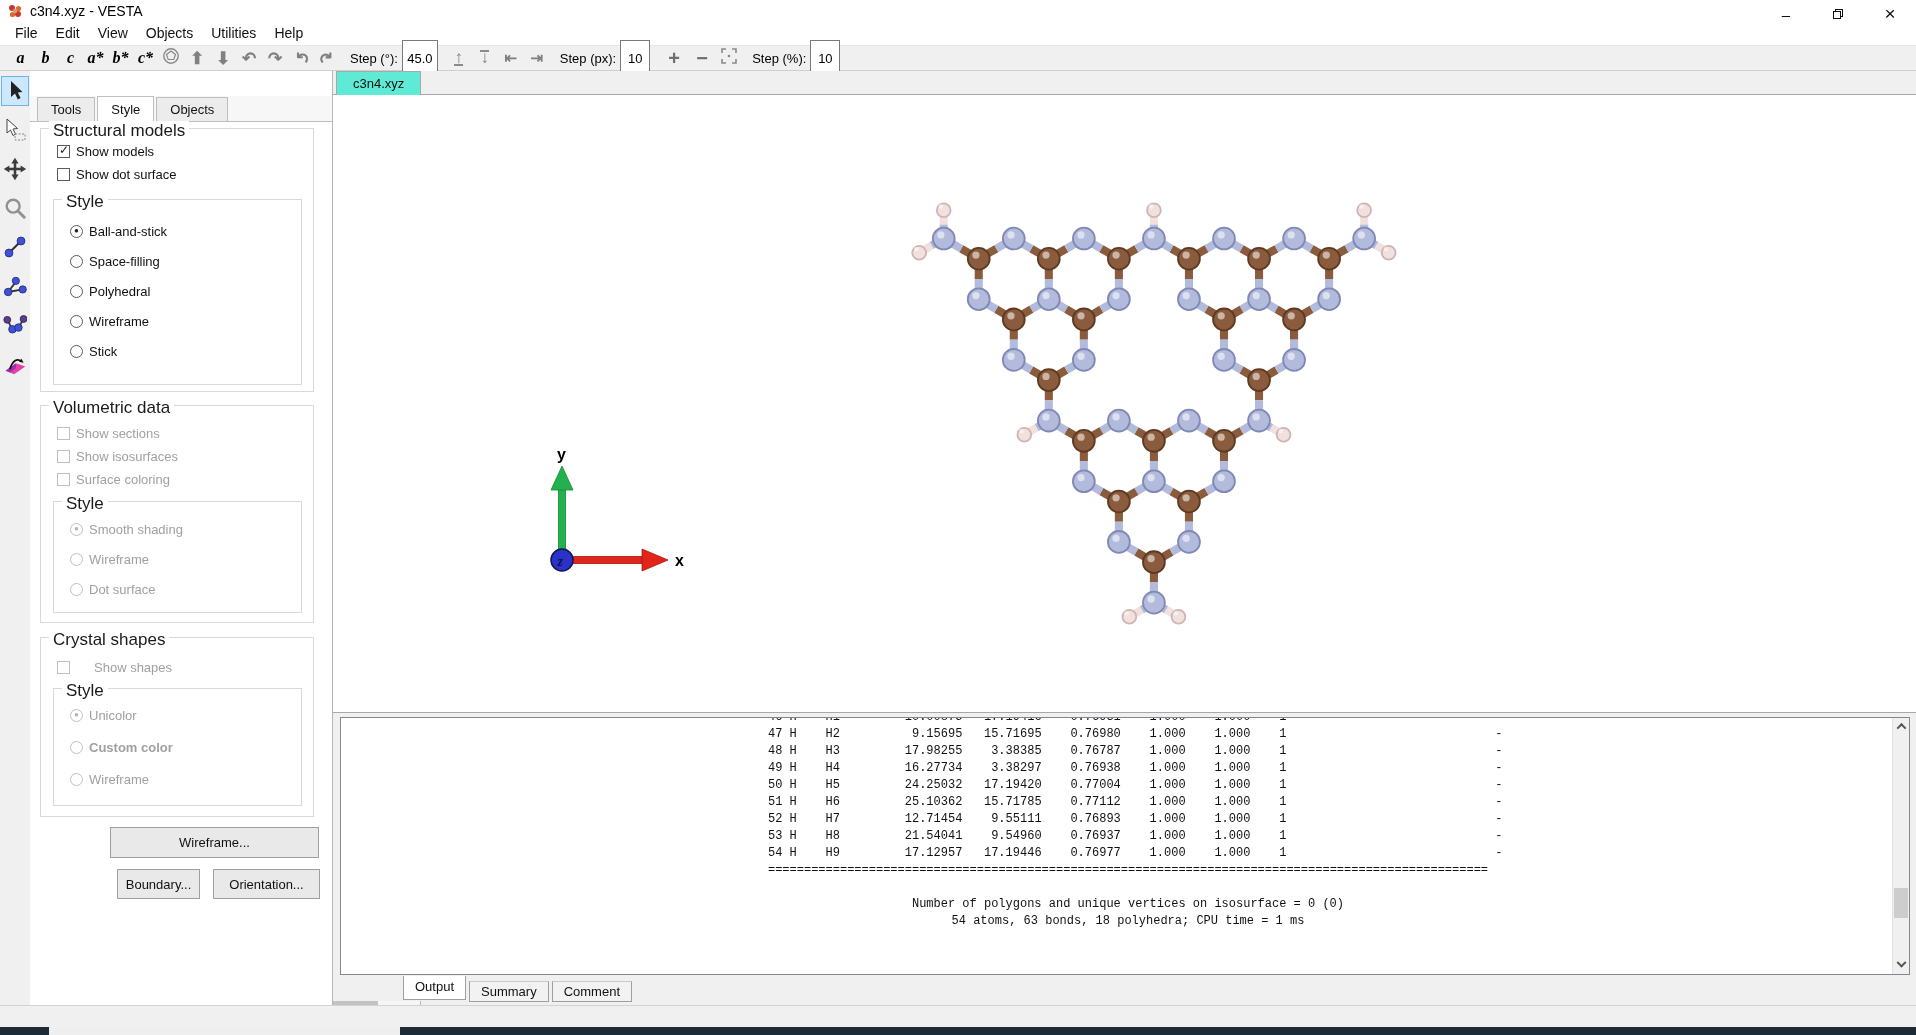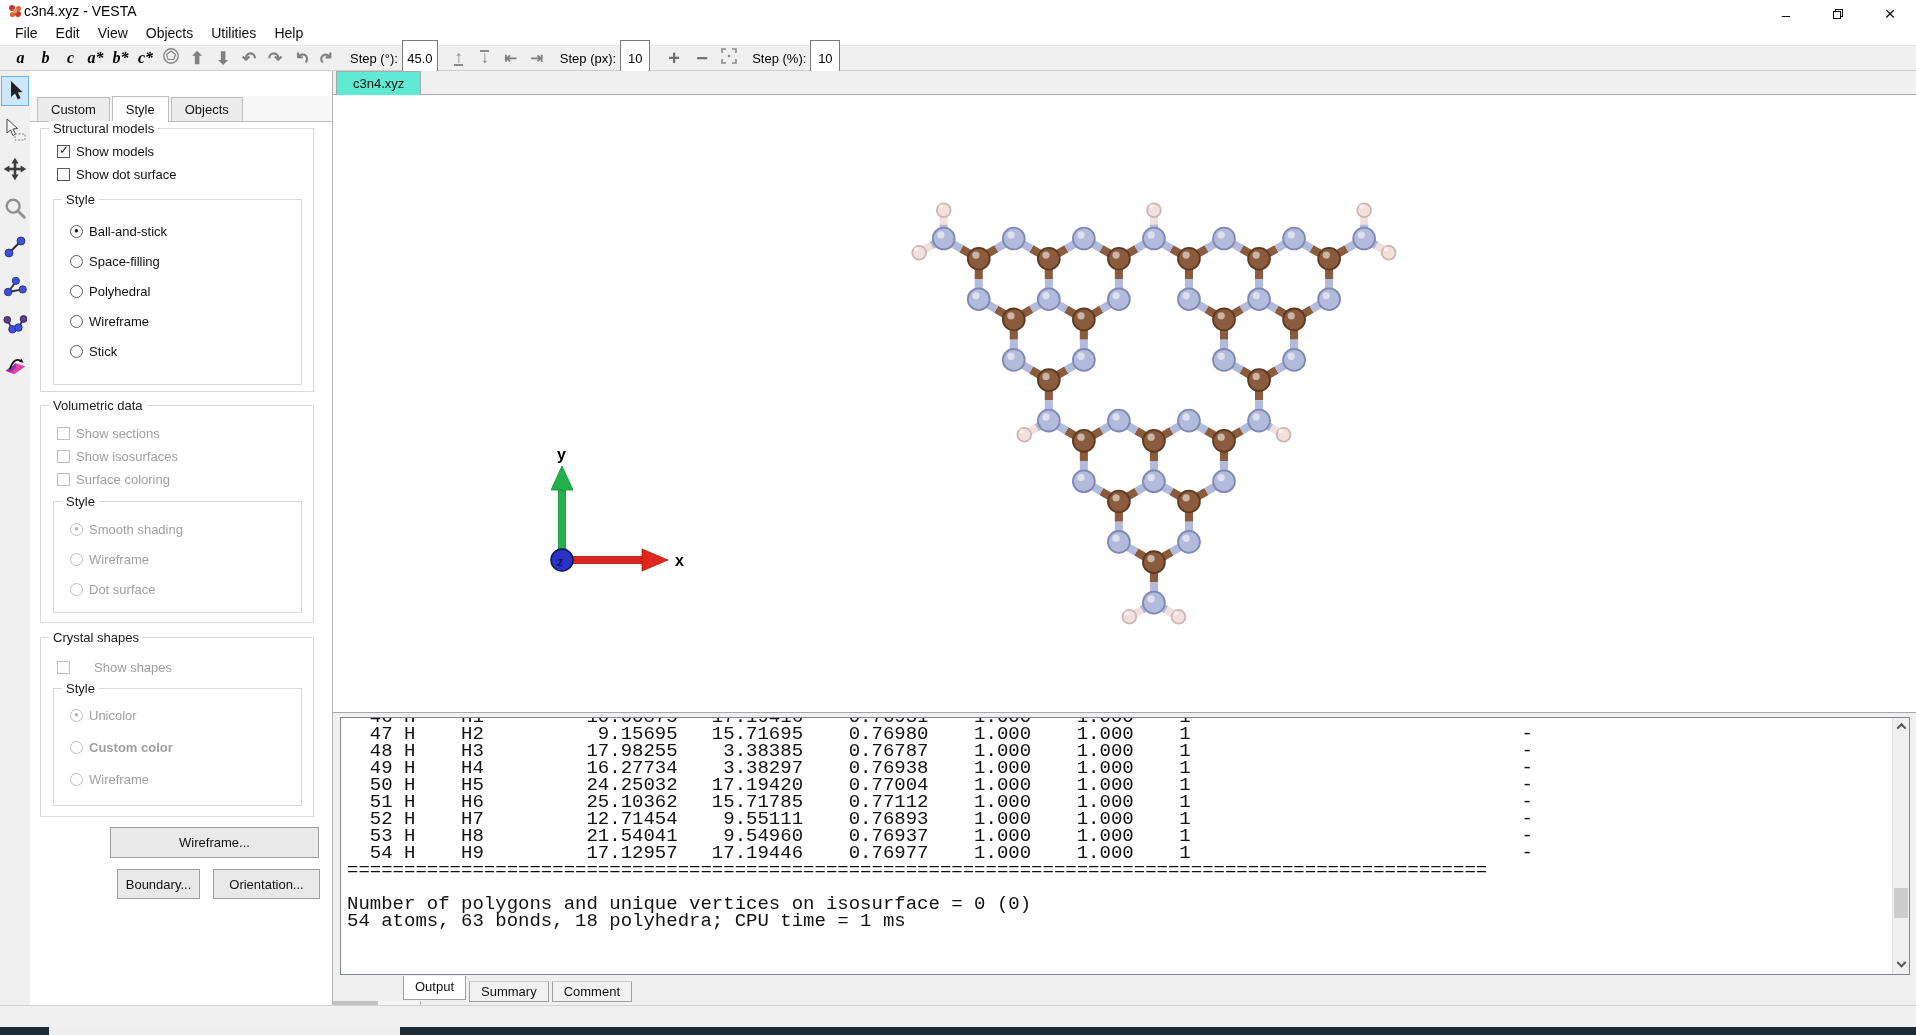--- a/index.html
+++ b/index.html
@@ -3,21 +3,21 @@
 <meta charset="utf-8">
 <style>
   * { box-sizing: border-box; margin: 0; padding: 0; }
   html,body { width:1916px; height:1035px; overflow:hidden;
     font-family:"Liberation Sans", sans-serif; background:#f0f0f0; }
   .win { position:relative; width:1916px; height:1035px; background:#f0f0f0; }
 
   
   .titlebar { position:absolute; left:0; top:0; width:100%; height:22px; background:#ffffff; }
   .title-logo { position:absolute; left:7px; top:3px; width:16px; height:16px; }
-  .title-text { position:absolute; left:24px; top:0; height:22px; line-height:22px; font-size:14px; color:#000; }
+  .title-text { position:absolute; left:30px; top:0; height:22px; line-height:22px; font-size:14px; color:#000; }
   .win-controls { position:absolute; right:0; top:0; height:30px; display:flex; }
   .win-btn { width:52px; height:28px; display:flex; align-items:center; justify-content:center;
     font-size:15px; color:#111; }
   
   .menubar { position:absolute; left:0; top:22px; width:100%; height:23px; background:#ffffff; display:flex; align-items:center; padding-left:6px; }
   .menu-item { padding:0 9px; font-size:14px; color:#111; height:23px; line-height:23px; }
 
   
   .toolbar { position:absolute; left:0; top:45px; width:100%; height:26px; background:#f0f0f0;
     border-top:1px solid #e6e6e6; border-bottom:1px solid #cfcfcf; display:flex; align-items:center; padding-left:8px; }
@@ -44,21 +44,21 @@
   
   .sidebar { position:absolute; left:30px; top:71px; width:303px; height:934px; background:#fff;
     border-right:1px solid #b5b5b5; }
   .side-tabs { position:absolute; left:0; top:25px; width:100%; height:26px; background:#f7f7f7;
     border-bottom:1px solid #bdbdbd; display:flex; padding-left:7px; align-items:flex-end; }
   .tab { height:24px; line-height:23px; padding:0 13px; font-size:13px; color:#111;
     border:1px solid #bdbdbd; border-bottom:none; background:#ececec; margin-right:2px; }
   .tab.active { background:#fff; height:26px; line-height:25px; margin-bottom:-1px; }
   .groupbox { position:absolute; border:1px solid #d9d9d9; background:#fff; }
   .groupbox > .gb-label { position:absolute; top:-8px; left:8px; background:#fff; padding:0 4px;
-    font-size:13px; color:#1a1a1a; }
+    font-size:17px; color:#1a1a1a; }
   .row { position:absolute; left:16px; display:flex; align-items:center; gap:6px; font-size:13px; color:#111; height:18px; }
   .cb { width:13px; height:13px; border:1px solid #595959; background:#fff; position:relative; flex:none; }
   .cb .mk { position:absolute; left:1px; top:-3px; font-size:12px; color:#222; }
   .rb { width:13px; height:13px; border:1px solid #595959; border-radius:50%; background:#fff;
     display:flex; align-items:center; justify-content:center; flex:none; }
   .rb .dt { font-size:8px; line-height:8px; color:#222; }
   .disabled { color:#a0a0a0; }
   .disabled .cb, .disabled .rb { border-color:#c0c0c0; }
   .disabled .dt { color:#b5b5b5; }
   .btn { position:absolute; background:#e9e9e9; border:1px solid #9f9f9f; font-size:13px; color:#111;
@@ -70,22 +70,22 @@
     border-bottom:1px solid #a8a8a8; display:flex; align-items:flex-end; padding-left:3px; }
   .doc-tab { height:24px; line-height:23px; padding:0 16px; background:#5eead4; border:1px solid #a8a8a8;
     border-bottom:none; font-size:13px; color:#111; margin-bottom:-1px; }
   .canvas { position:absolute; left:0; top:24px; width:100%; height:617px; background:#ffffff; }
 
   
   .output-panel { position:absolute; left:0; top:641px; width:100%; height:293px; background:#f0f0f0;
     border-top:1px solid #a8a8a8; }
   .out-text { position:absolute; left:7px; top:4px; width:1570px; height:258px; background:#fff;
     border:1px solid #828790; overflow:hidden; }
-  .out-pre { font-family:"Liberation Mono", monospace; font-size:19px; line-height:17px; color:#111;
-    margin-top:-9px; padding-left:6px; white-space:pre; }
+  .out-pre { font-family:"Liberation Mono", monospace; font-size:12px; line-height:17px; color:#111;
+    margin-top:-9px; padding-left:6px; white-space:pre;text-align:center; }
   .vscroll { position:absolute; right:0; top:0; bottom:0; width:17px; background:#f0f0f0; border-left:1px solid #e2e2e2; }
   .varrow { position:absolute; left:0; width:16px; height:17px; display:flex; align-items:center; justify-content:center; }
   .varrow.up { top:0; } .varrow.down { bottom:0; }
   .chev { width:7px; height:7px; border-right:2px solid #555; border-bottom:2px solid #555; }
   .chev.u { transform:rotate(-135deg) translate(-1px,-1px); }
   .chev.d { transform:rotate(45deg) translate(-2px,-2px); }
   .vthumb { position:absolute; left:1px; top:170px; width:14px; height:30px; background:#cdcdcd; }
   .out-tabs { position:absolute; left:70px; top:263px; height:24px; display:flex; align-items:flex-start; }
   .out-tab { height:21px; line-height:20px; padding:0 11px; font-size:13px; color:#111; background:#f2f2f2;
     border:1px solid #9f9f9f; border-top:1px solid #c9c9c9; margin-right:3px; margin-top:5px; }
@@ -237,21 +237,21 @@
         <polygon points="3,22 15,13 26,17 13,26" fill="#e53fa8"></polygon>
         <polygon points="3,22 15,13 15,19 8,24" fill="#7b2bb5" opacity="0.75"></polygon>
         <path d="M8,20 Q13,5 22,11" fill="none" stroke="#111" stroke-width="2"></path>
         <polygon points="24,12.5 18.5,11.5 21.5,7.8" fill="#111"></polygon>
         </svg>
     </div>
   </div>
 
   <div class="sidebar">
     <div class="side-tabs">
-      <span class="tab">Custom</span>
+      <span class="tab">Tools</span>
       <span class="tab active">Style</span>
       <span class="tab">Objects</span>
     </div>
 
     <div class="groupbox" style="left:10px; top:57px; width:274px; height:264px;">
       <span class="gb-label">Structural models</span>
       <div class="row" style="top:13px;">
         <span class="cb">
             <span class="mk">✓</span>
           </span>

